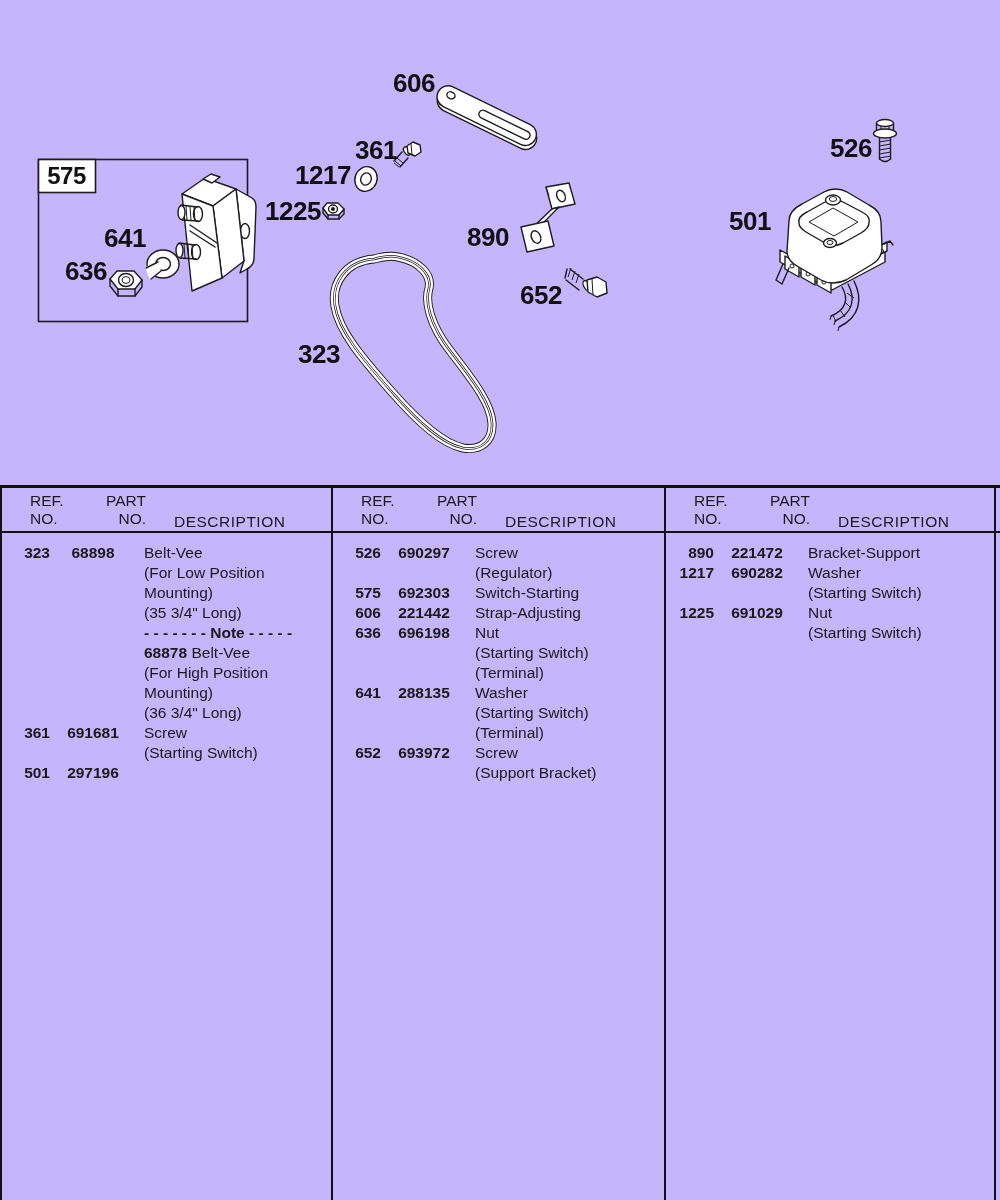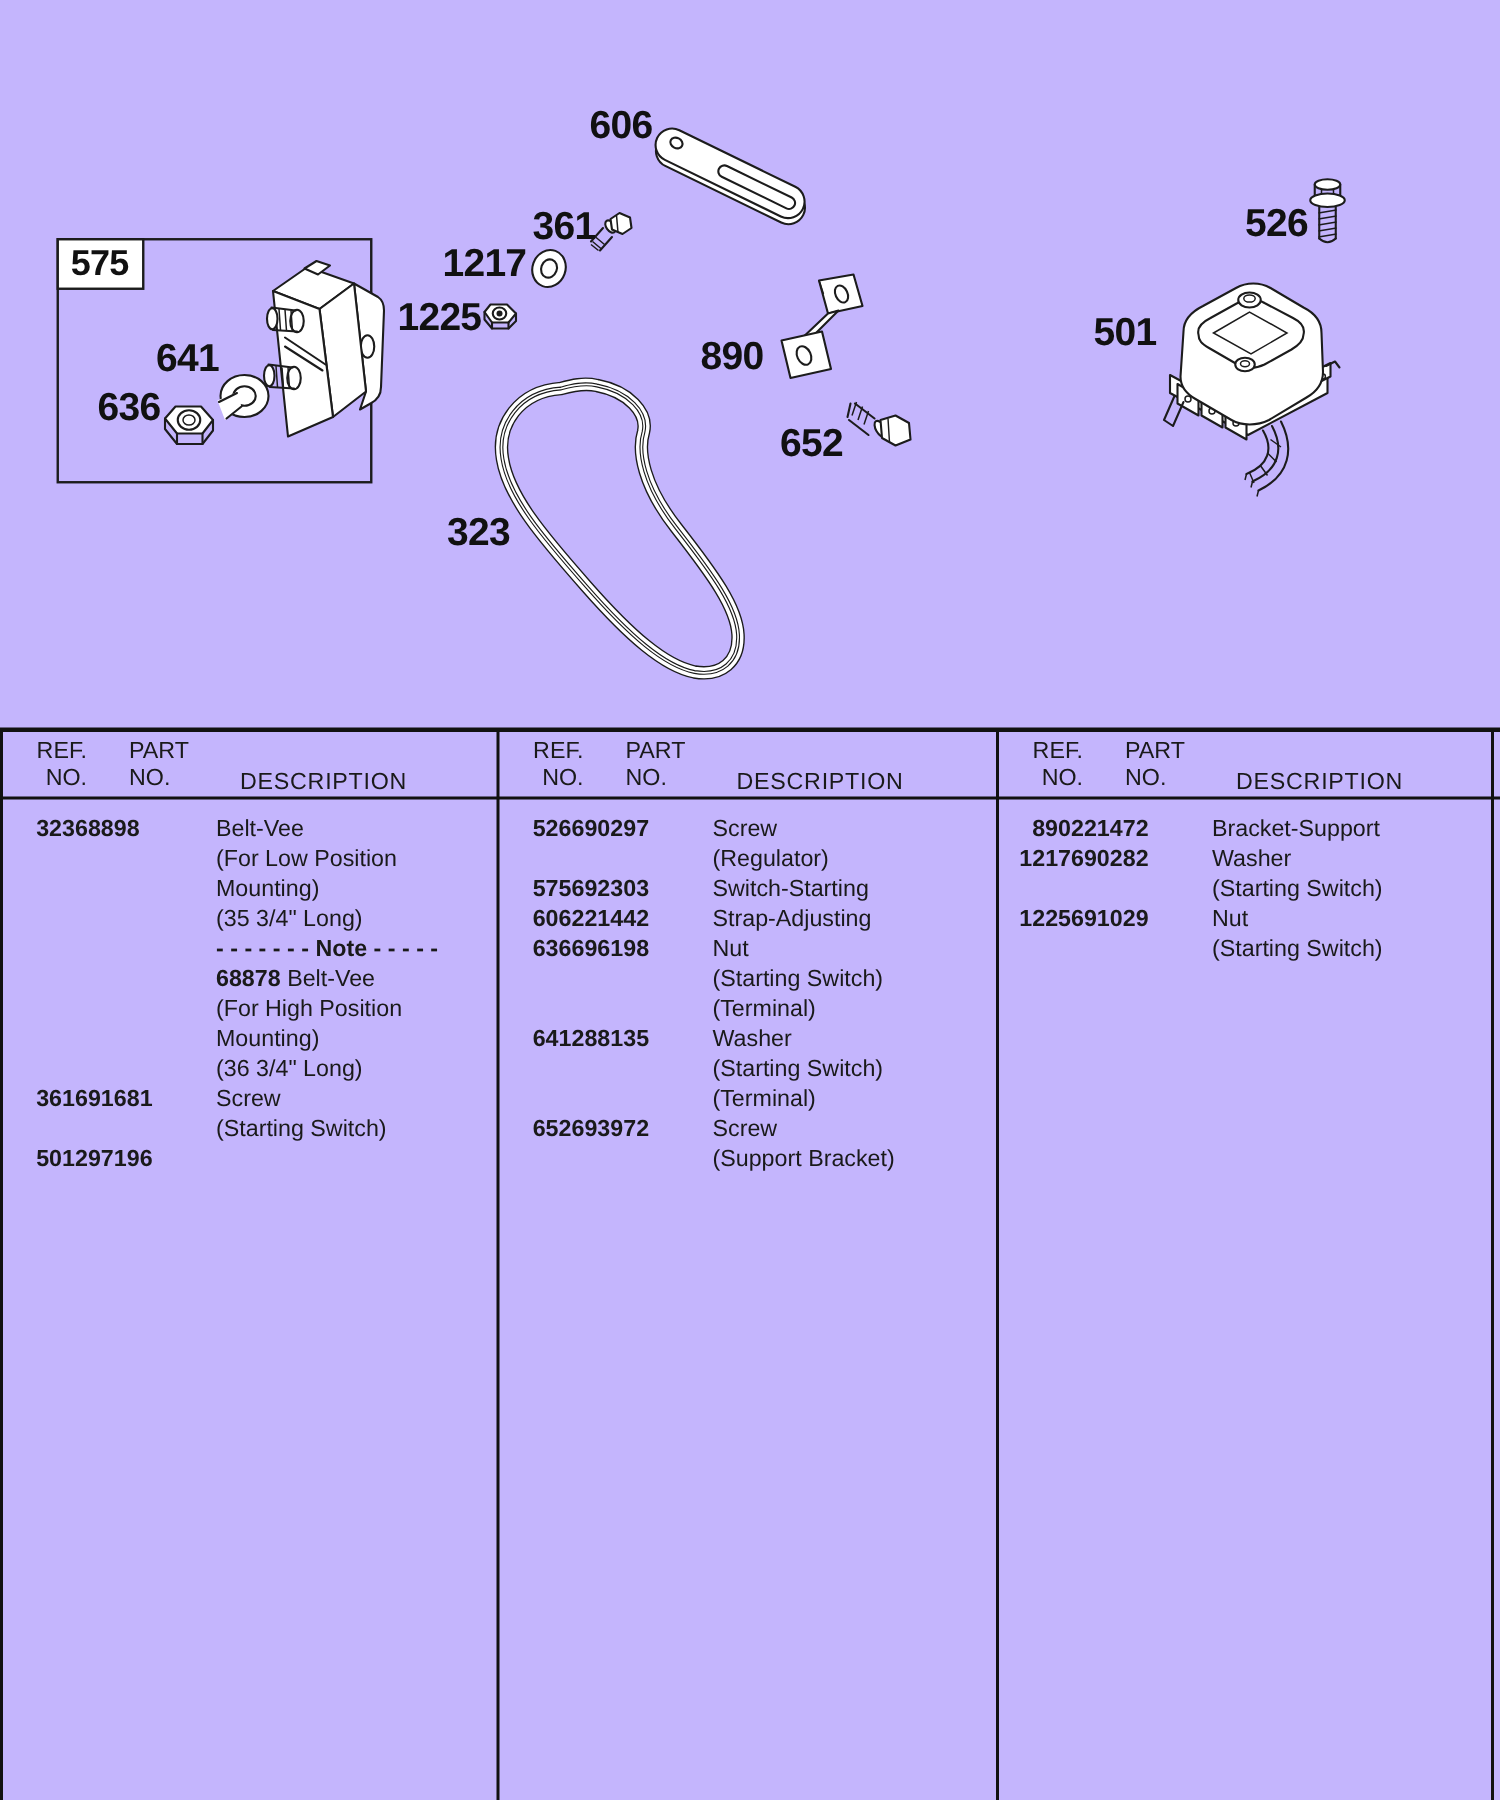--- a/index.html
+++ b/index.html
@@ -21,28 +21,28 @@
   #vl-left{left:0;}
   #vl-1{left:331px;}
   #vl-2{left:664px;}
   #vl-right{left:994px;}
   #head-underline{position:absolute;left:0;right:0;top:43px;height:2px;background:#111;}
   .tcol{position:absolute;top:0;height:715px;}
   #col-0{left:2px;width:329px;}
   #col-1{left:333px;width:331px;}
   #col-2{left:666px;width:328px;}
   .thead{display:flex;height:43px;padding-top:4px;box-sizing:border-box;font-size:15.5px;line-height:18px;}
-  .h-ref{margin-left:14px;width:42px;text-align:right;}
-  .h-part{margin-left:28px;width:46px;text-align:left;}
+  .h-ref{margin-left:28px;width:42px;}
+  .h-part{margin-left:28px;width:46px;text-align:right;}
   .h-desc{margin-left:28px;align-self:flex-end;padding-bottom:0;letter-spacing:0.5px;}
   .rows{padding-top:12px;}
   .trow{display:flex;align-items:flex-start;font-size:15.5px;}
   .cell{line-height:20px;}
   .ref{width:48px;text-align:right;font-weight:bold;flex:none;}
-  .part{width:86px;text-align:left;font-weight:bold;flex:none;}
+  .part{width:86px;text-align:center;font-weight:bold;flex:none;}
   .desc{margin-left:8px;flex:1;}
   .dline{line-height:20px;white-space:nowrap;}
   .bold{font-weight:bold;}
   
   .ln{fill:none;stroke:#1c1c1c;stroke-width:1.4;stroke-linejoin:round;stroke-linecap:round;}
   .fw{fill:#ffffff;stroke:#1c1c1c;stroke-width:1.4;stroke-linejoin:round;}
   .thin{fill:none;stroke:#1c1c1c;stroke-width:1;}
 </style>
 </head>
 <body>

